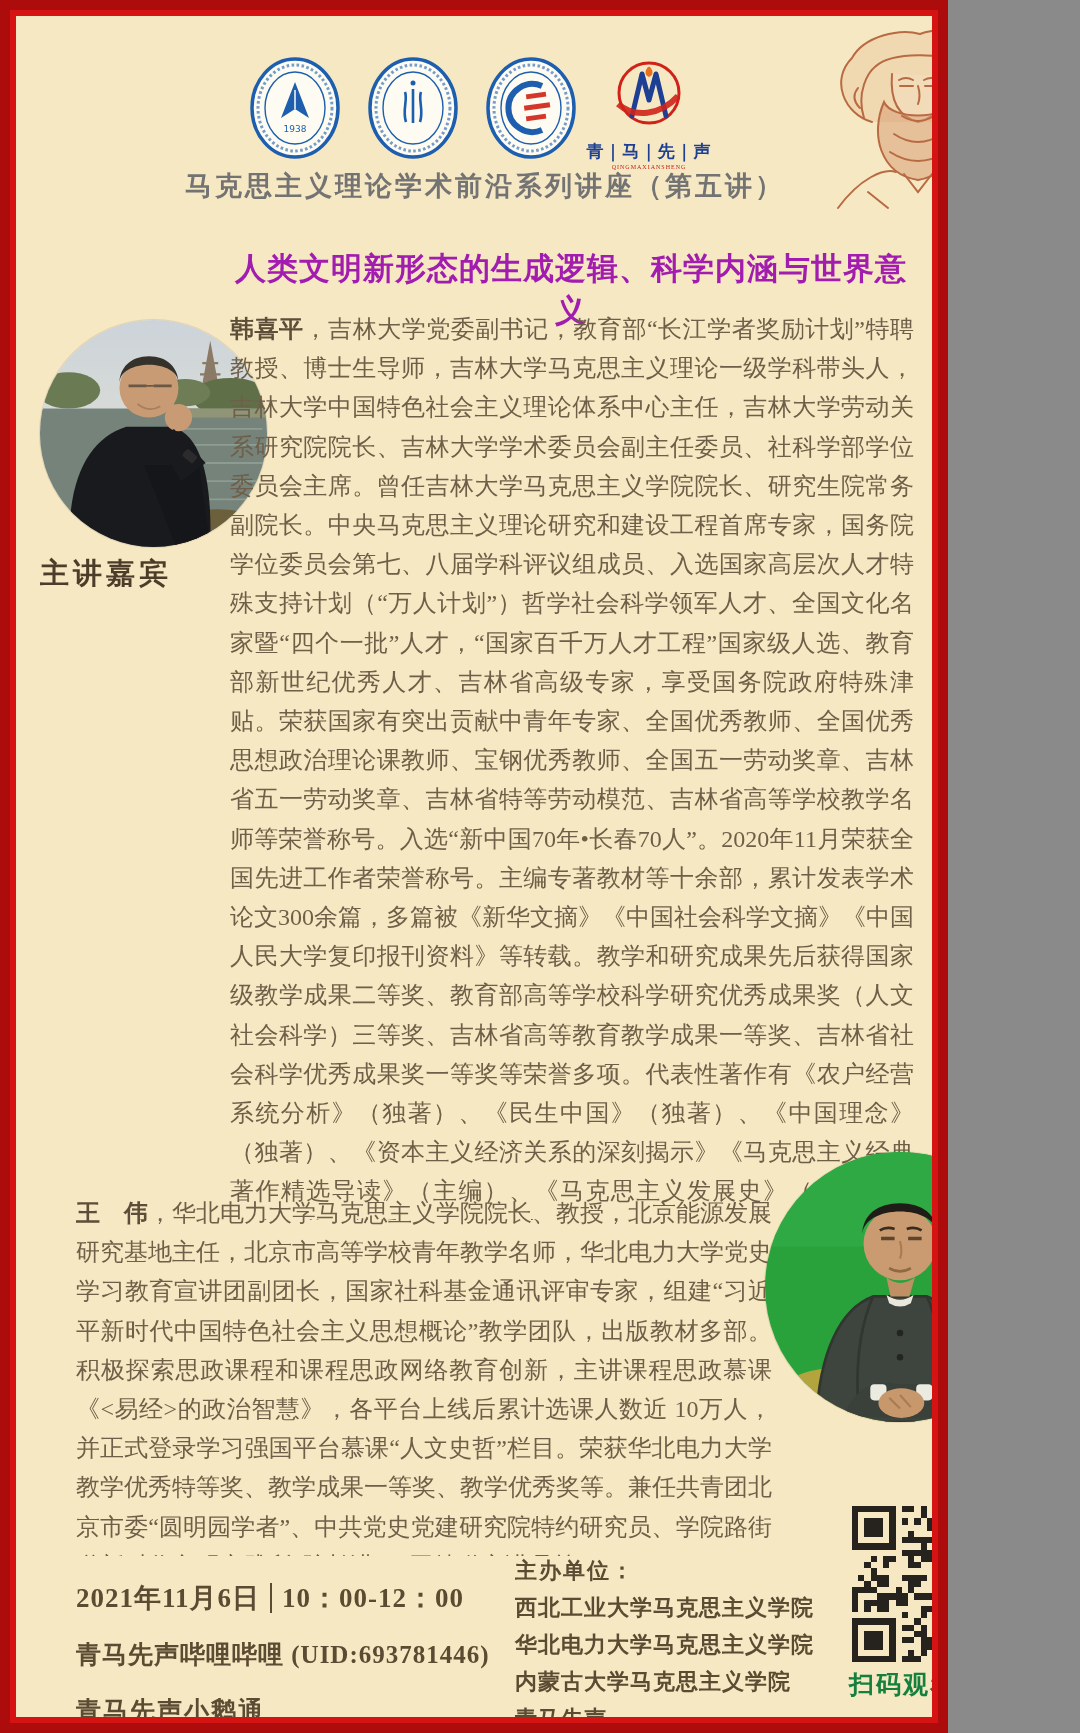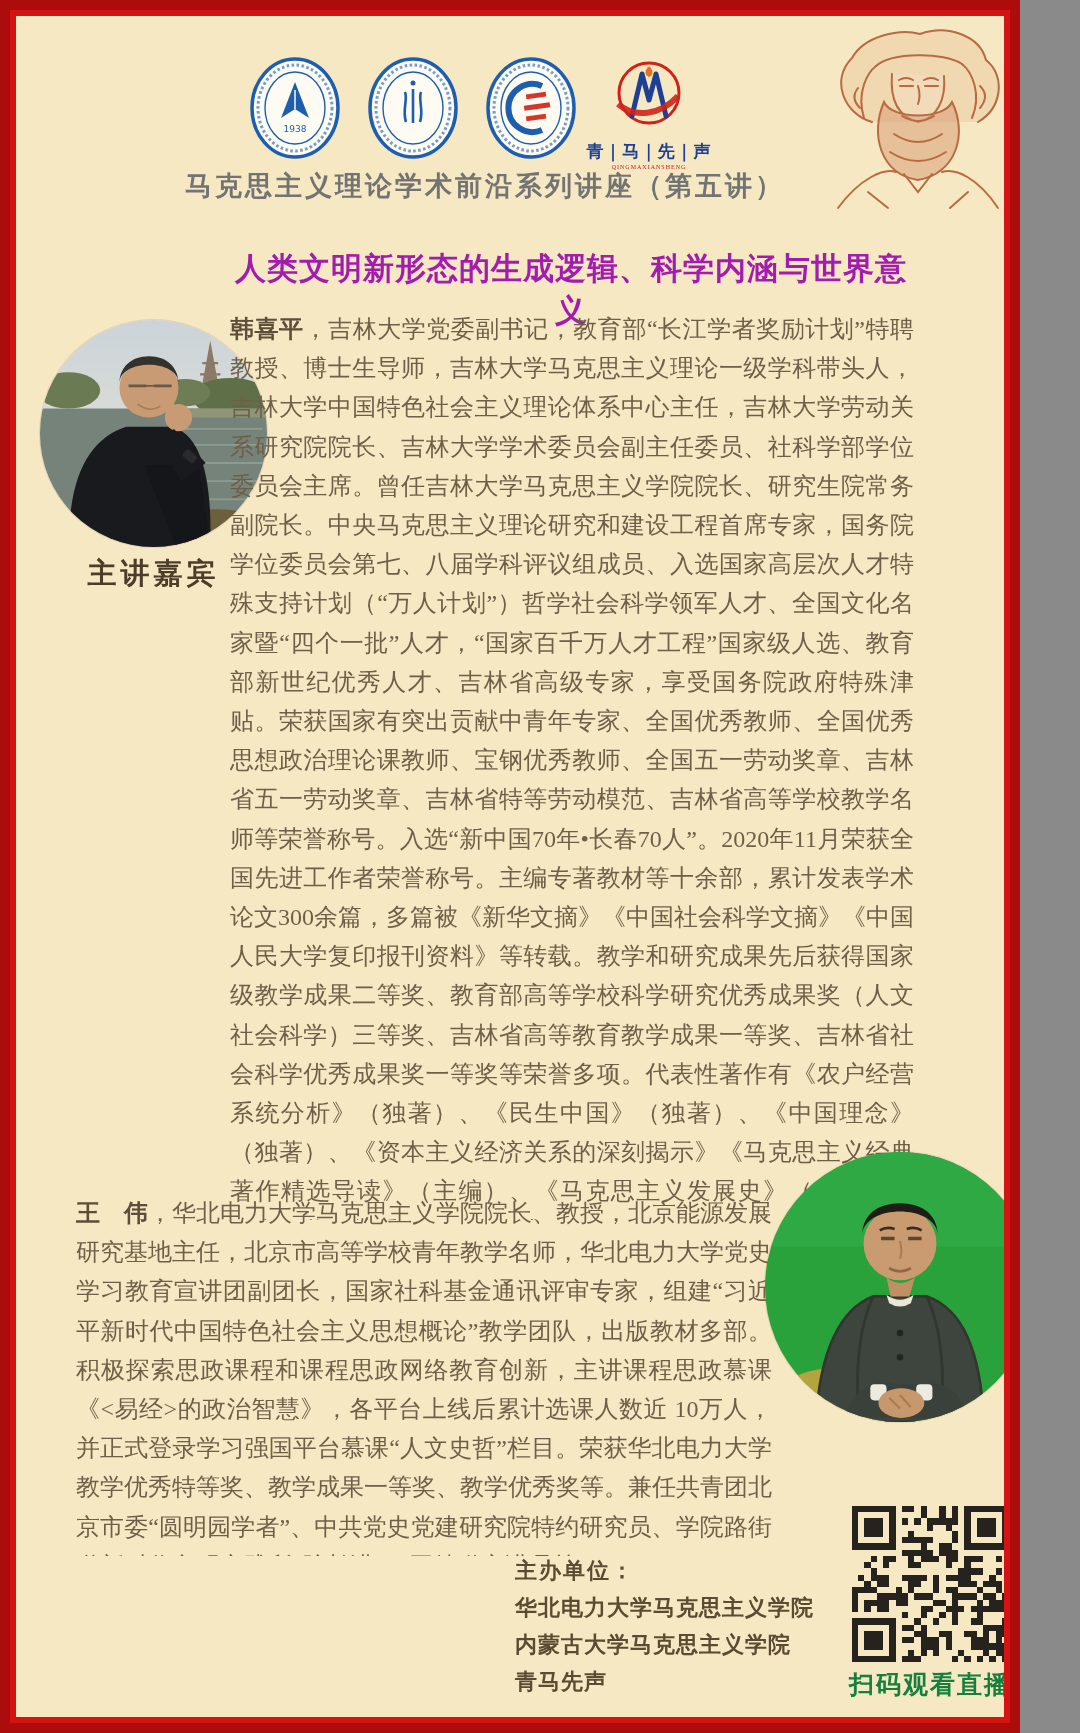--- a/index.html
+++ b/index.html
@@ -1,17 +1,17 @@
 <!DOCTYPE html>
 <html><head>
 <meta charset="utf-8">
 <style>
   html,body{margin:0;padding:0;background:#8a8a8a;}
   .poster{
-    position:relative; width:1020px; height:1733px;
+    position:relative; width:948px; height:1733px;
     background:#f6e8c3; overflow:hidden;
     font-family:"Liberation Serif","DejaVu Serif",serif;
   }
   .frame-outer{position:absolute;inset:0;border:10px solid #ac0c0c;pointer-events:none;z-index:50;}
   .frame-inner{position:absolute;inset:10px;border:6px solid #d51313;pointer-events:none;z-index:50;}
 
   .logos-row{position:absolute;left:248px;top:56px;display:flex;gap:24px;align-items:flex-start;}
   .logo{width:94px;display:flex;flex-direction:column;align-items:center;}
   .logo svg{display:block;}
   .qmxs-caption{font-size:17px;font-weight:bold;color:#1d3f94;letter-spacing:1px;margin-top:8px;white-space:nowrap;}
@@ -27,21 +27,21 @@
     position:absolute;left:226px;top:248px;width:690px;text-align:center;
     font-size:31px;font-weight:bold;color:#a21caf;letter-spacing:1px;
   }
 
   .photo-circle{position:absolute;border-radius:50%;overflow:hidden;box-shadow:0 0 0 1px rgba(120,90,50,.15);}
   .speaker-photo{left:40px;top:320px;width:227px;height:227px;}
   .host-photo{left:765px;top:1152px;width:270px;height:270px;}
   .photo-circle svg{display:block;width:100%;height:100%;}
 
   .role-label{
-    position:absolute;text-align:center;font-weight:bold;color:#4c3d2b;
+    position:absolute;font-weight:bold;color:#4c3d2b;
     font-size:29px;letter-spacing:4px;
   }
   .speaker-label{left:40px;top:554px;width:227px;}
   .host-label{left:765px;top:1438px;width:270px;}
 
   .bio{
     position:absolute;color:#6f5f48;font-size:24px;line-height:39.2px;
     text-align:justify;text-align-last:left;overflow:hidden;letter-spacing:0px;
   }
   .bio b{font-weight:bold;color:#5d4e39;}
@@ -198,23 +198,33 @@
       <circle cx="100" cy="68" r="27" fill="#ca9b70"></circle>
       <path d="M72,62 C72,38 128,38 128,62 C128,46 116,38 100,38 C84,38 72,46 72,62 Z" fill="#201d18"></path>
       <path d="M86,64 h10 M106,64 h10" stroke="#5d452f" stroke-width="2.6" fill="none"></path>
       <path d="M85,58 q5,-3 11,-1 M105,57 q6,-2 11,1" stroke="#3a2c1d" stroke-width="2" fill="none"></path>
       <path d="M100,66 q2,8 0,13" stroke="#a87c52" stroke-width="1.6" fill="none"></path>
       <path d="M92,86 q8,5 16,0" stroke="#8f6844" stroke-width="2" fill="none"></path>
       <path d="M90,93 q10,8 21,0 l-4,14 h-14 Z" fill="#c08f63"></path>
     </svg>
   </div>
 
+  <div class="footer-left">
+    <div class="date-line">
+      <span>2021年11月6日</span>
+      <span class="date-sep"></span>
+      <span>10：00-12：00</span>
+    </div>
+    <div class="platform1">青马先声哔哩哔哩 (UID:693781446)</div>
+    <div class="platform2">青马先声小鹅通</div>
+  </div>
 
   <div class="organizers">
     <div class="organizers-label">主办单位：</div>
+    <div class="organizer-item">西北工业大学马克思主义学院</div>
     <div class="organizer-item">华北电力大学马克思主义学院</div>
     <div class="organizer-item">内蒙古大学马克思主义学院</div>
     <div class="organizer-item">青马先声</div>
   </div>
 
   <div class="qr-box">
     <svg id="qr-svg" viewBox="0 0 25 25" shape-rendering="crispEdges" fill="#26231e">
         <rect x="0" y="0" width="1" height="1"></rect>
         <rect x="1" y="0" width="1" height="1"></rect>
         <rect x="2" y="0" width="1" height="1"></rect>

